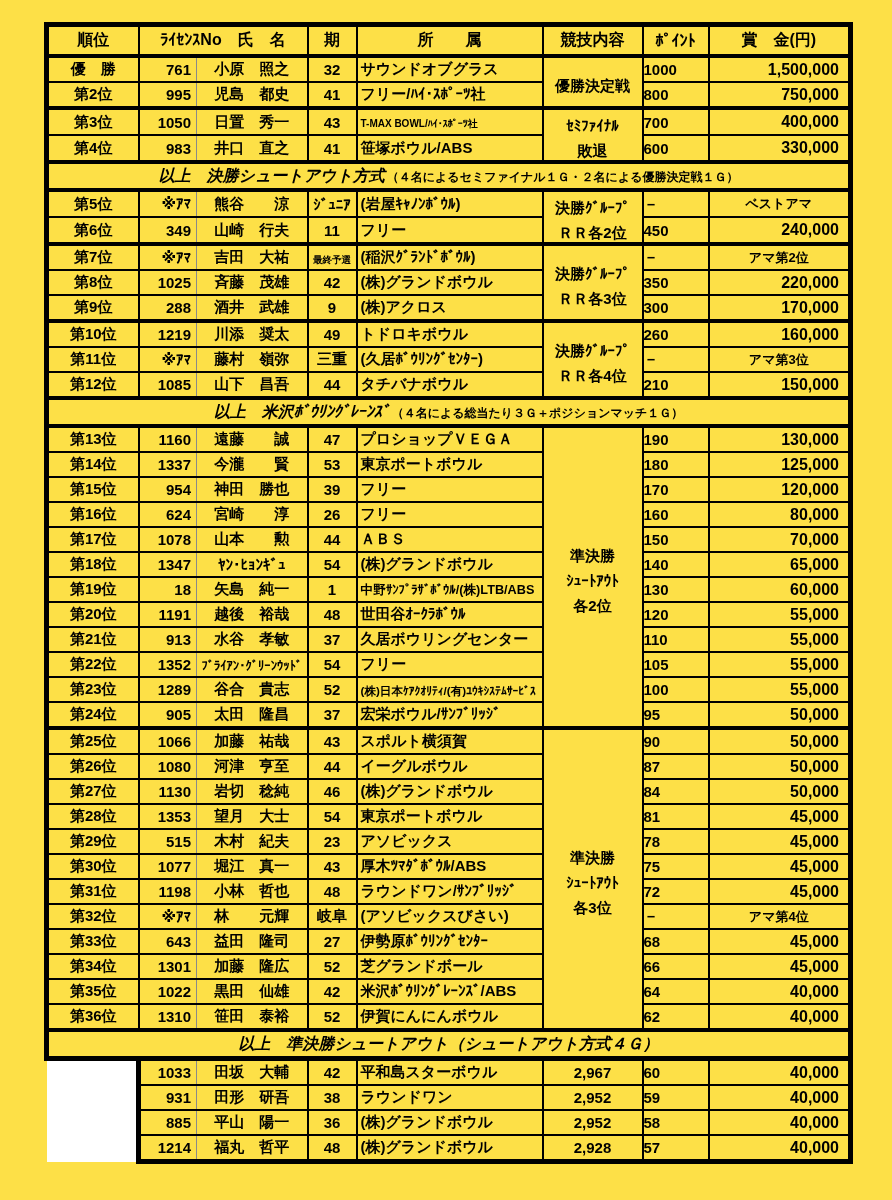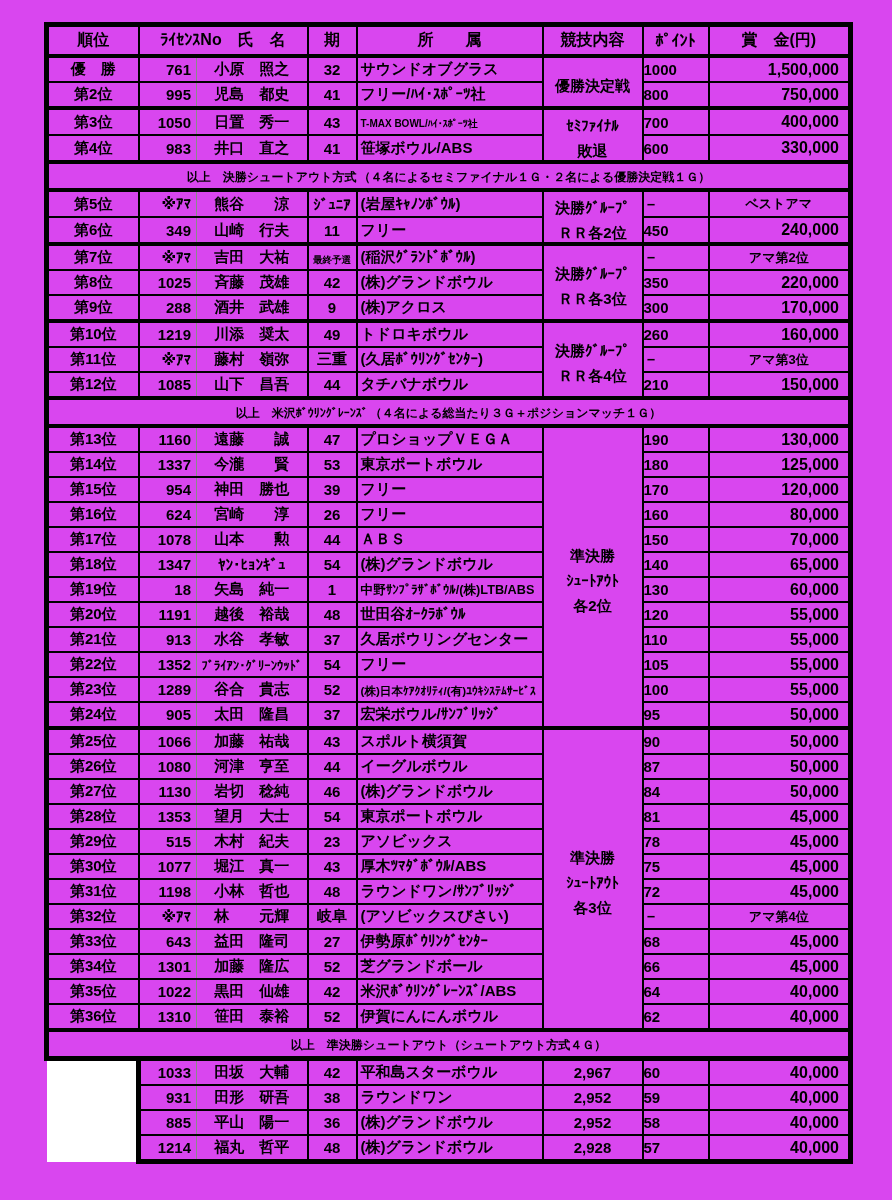--- a/index.html
+++ b/index.html
@@ -2,21 +2,21 @@
 <html><head>
 <meta charset="utf-8">
 <style>
   html, body { margin: 0; padding: 0; }
   body {
     width: 892px; height: 1200px;
     background: #ffffff;
     font-family: "Liberation Sans", "DejaVu Sans", sans-serif;
     color: #000;
   }
-  .sheet { position: relative; width: 892px; height: 1200px; background: #d946ef; overflow: hidden; }
+  .sheet { position: relative; width: 892px; height: 1200px; background: #fde047; overflow: hidden; }
   table.results {
     position: absolute; left: 44px; top: 22px;
     width: 804px;
     border-collapse: collapse;
     table-layout: fixed;
   }
   th, td {
     border: 2px solid #000;
     padding: 0;
     height: 23px;
@@ -33,21 +33,21 @@
   .edge-r { border-right: 5px solid #000; }
   
   tr.group-start td { border-top: 4px solid #000; }
   
   td.note-cell {
     border-top: 4px solid #000; border-bottom: 4px solid #000;
     border-left: 5px solid #000; border-right: 5px solid #000;
     text-align: center; height: 24px;
   }
   td.note-cell.edge-b { border-bottom: 5px solid #000; }
-  .note-main { font-size: 12px; }
+  .note-main { font-size: 16px; font-style: italic; }
   .note-sub  { font-size: 12px; margin-left: 2px; }
   
   td.cell-rank   { text-align: center; }
   td.cell-license{ text-align: right; padding-right: 5px; border-right: 1px solid #8a8a8a; }
   td.cell-name   { text-align: center; border-left: 1px solid #8a8a8a; }
   td.cell-period { text-align: center; margin-top: 8px; }
   td.cell-affil  { text-align: left; padding-left: 3px; }
   td.cell-cat    { text-align: center; }
   td.cell-points { }
   td.cell-prize  { text-align: right; padding-right: 9px; font-size: 16px; }

